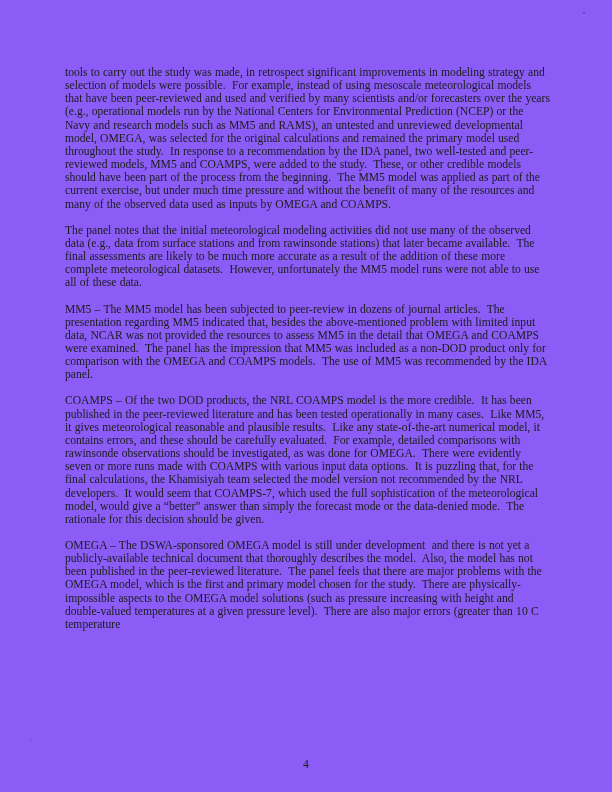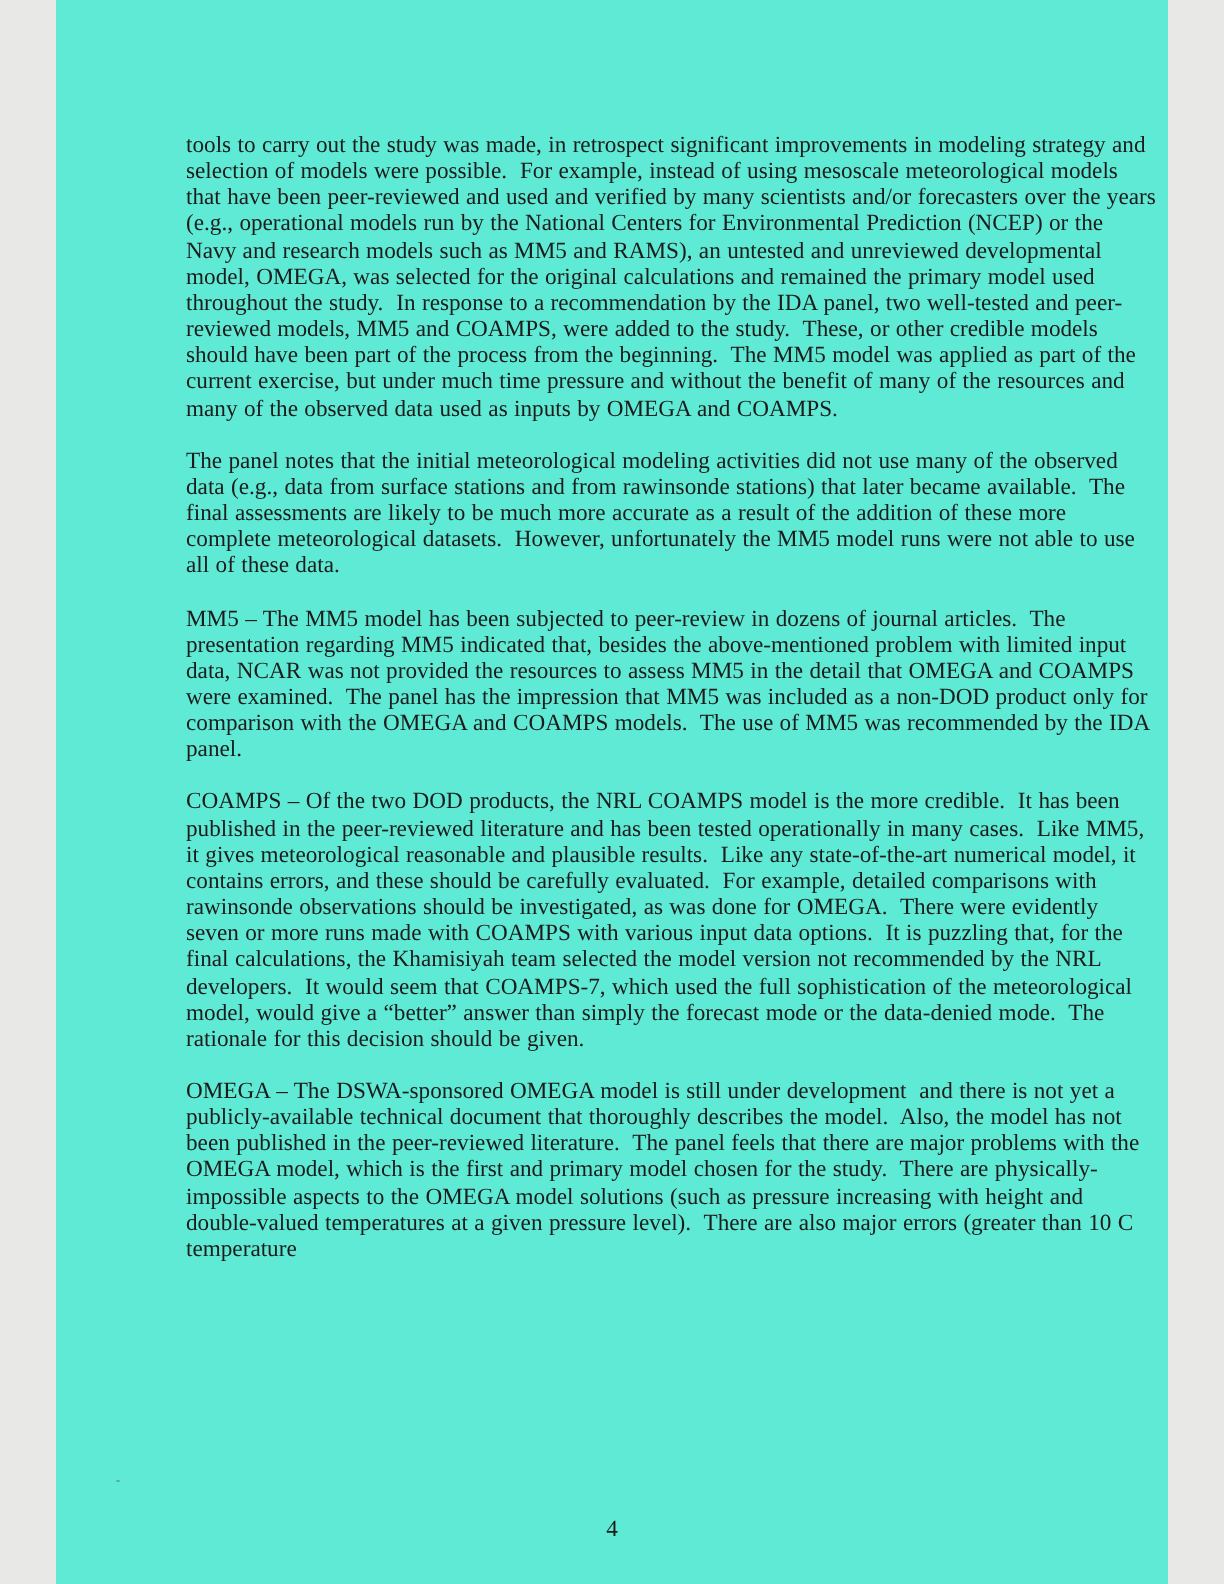--- a/index.html
+++ b/index.html
@@ -2,24 +2,24 @@
 <html><head>
 <meta charset="utf-8">
 <style>
   html, body {
     margin: 0;
     padding: 0;
     background: #e8e8e6;
   }
   .page {
     position: relative;
-    width: 556px;
+    width: 612px;
     height: 792px;
     margin: 0 auto;
-    background: #5eead4;
+    background: #8b5cf6;
     font-family: "Liberation Serif", serif;
     color: #1c1c1c;
     overflow: hidden;
     box-sizing: border-box;
   }
   .content {
     position: absolute;
     left: 65px;
     top: 66px;
     width: 485px;

